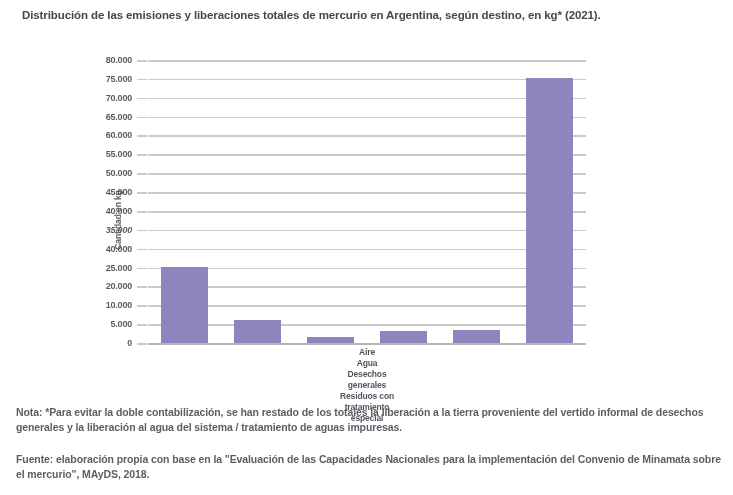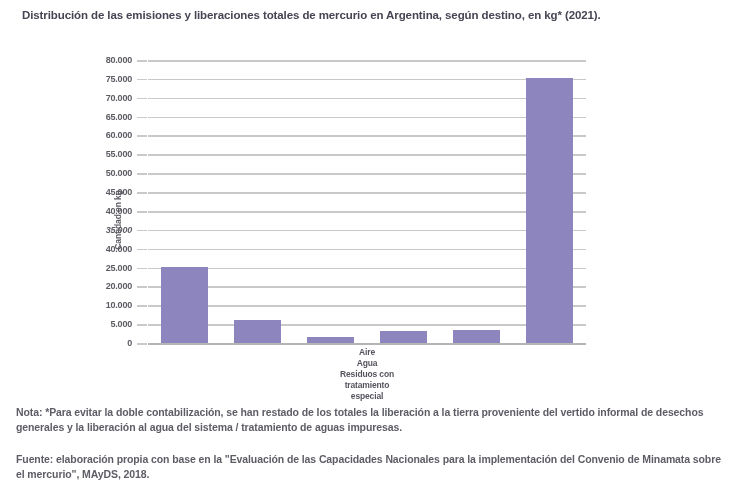--- a/index.html
+++ b/index.html
@@ -248,20 +248,24 @@
     </div>
 
   <div id="x-labels">
       <div class="xlabel-slot">
         <div>Aire</div>
       </div>
       <div class="xlabel-slot">
         <div>Agua</div>
       </div>
       <div class="xlabel-slot">
+        <div>Desechos</div>
+        <div>generales</div>
+      </div>
+      <div class="xlabel-slot">
         <div>Residuos con</div>
         <div>tratamiento</div>
         <div>especial</div>
       </div>
     </div>
 
 </div>
 
 <div class="footnote" id="note-text">Nota: *Para evitar la doble contabilización, se han restado de los totales la liberación a la tierra proveniente del vertido informal de desechos generales y la liberación al agua del sistema / tratamiento de aguas impuresas.</div>
 <div class="footnote" id="source-text">Fuente: elaboración propia con base en la "Evaluación de las Capacidades Nacionales para la implementación del Convenio de Minamata sobre el mercurio", MAyDS, 2018.</div>

